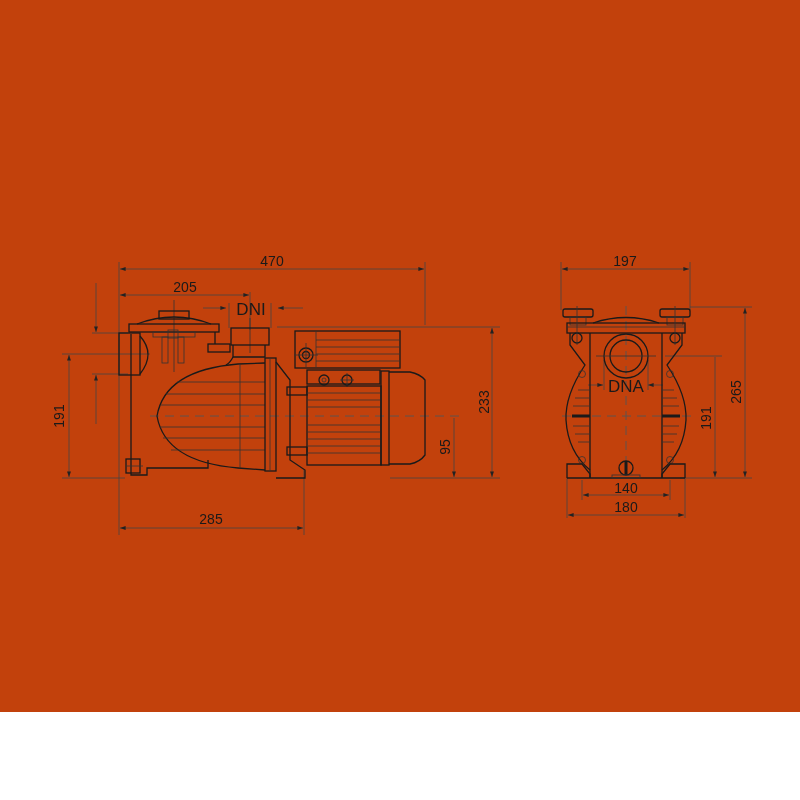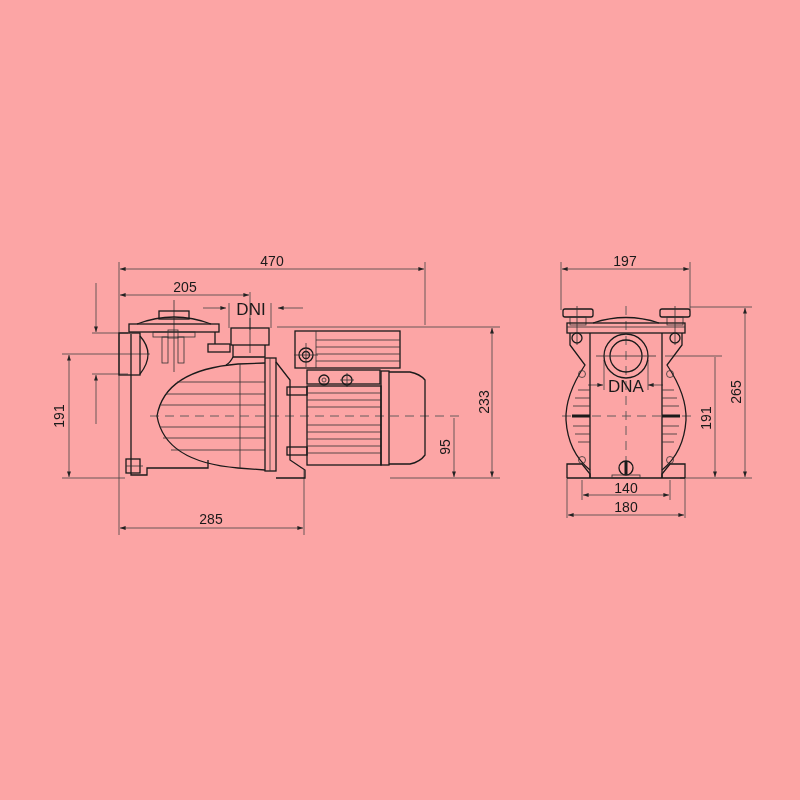--- a/index.html
+++ b/index.html
@@ -1,16 +1,16 @@
 <!DOCTYPE html>
 <html><head>
 <meta charset="utf-8">
 <style>
   html, body { margin: 0; padding: 0; background: #ffffff; }
-  #canvas { position: relative; width: 800px; height: 800px; background: #fca5a5; overflow: hidden; }
+  #canvas { position: relative; width: 800px; height: 712px; background: #c2410c; overflow: hidden; }
   svg { position: absolute; left: 0; top: 0; }
   .ln { stroke: #1a1a1a; stroke-width: 1.3; fill: none; }
   .thin { stroke: #333; stroke-width: 0.8; fill: none; }
   .dim { stroke: #444; stroke-width: 0.8; fill: none; }
   .cl { stroke: #555; stroke-width: 0.9; fill: none; stroke-dasharray: 9 6; }
   .lbl { font-family: "Liberation Sans", sans-serif; font-size: 14px; fill: #1a1a1a; }
   .lbl-big { font-family: "Liberation Sans", sans-serif; font-size: 17px; fill: #1a1a1a; }
 </style>
 </head>
 <body>

